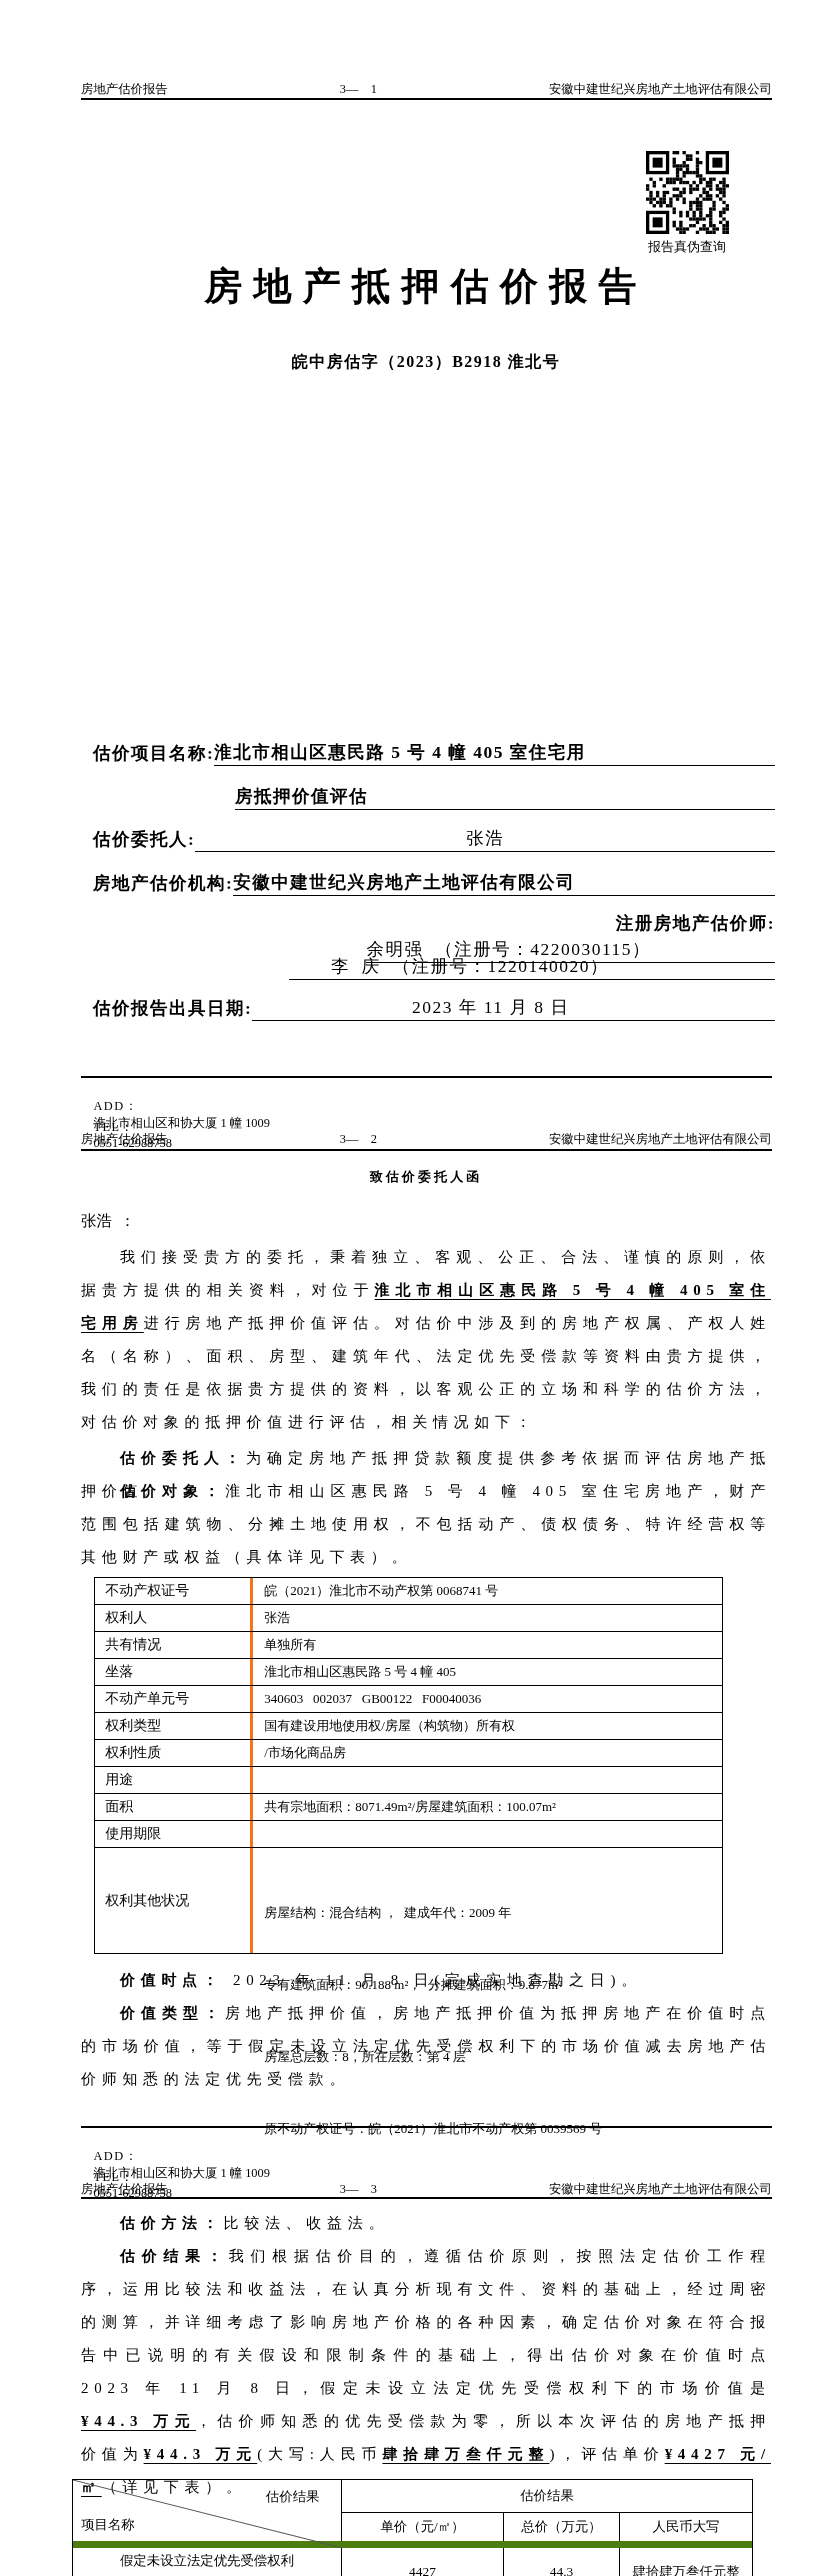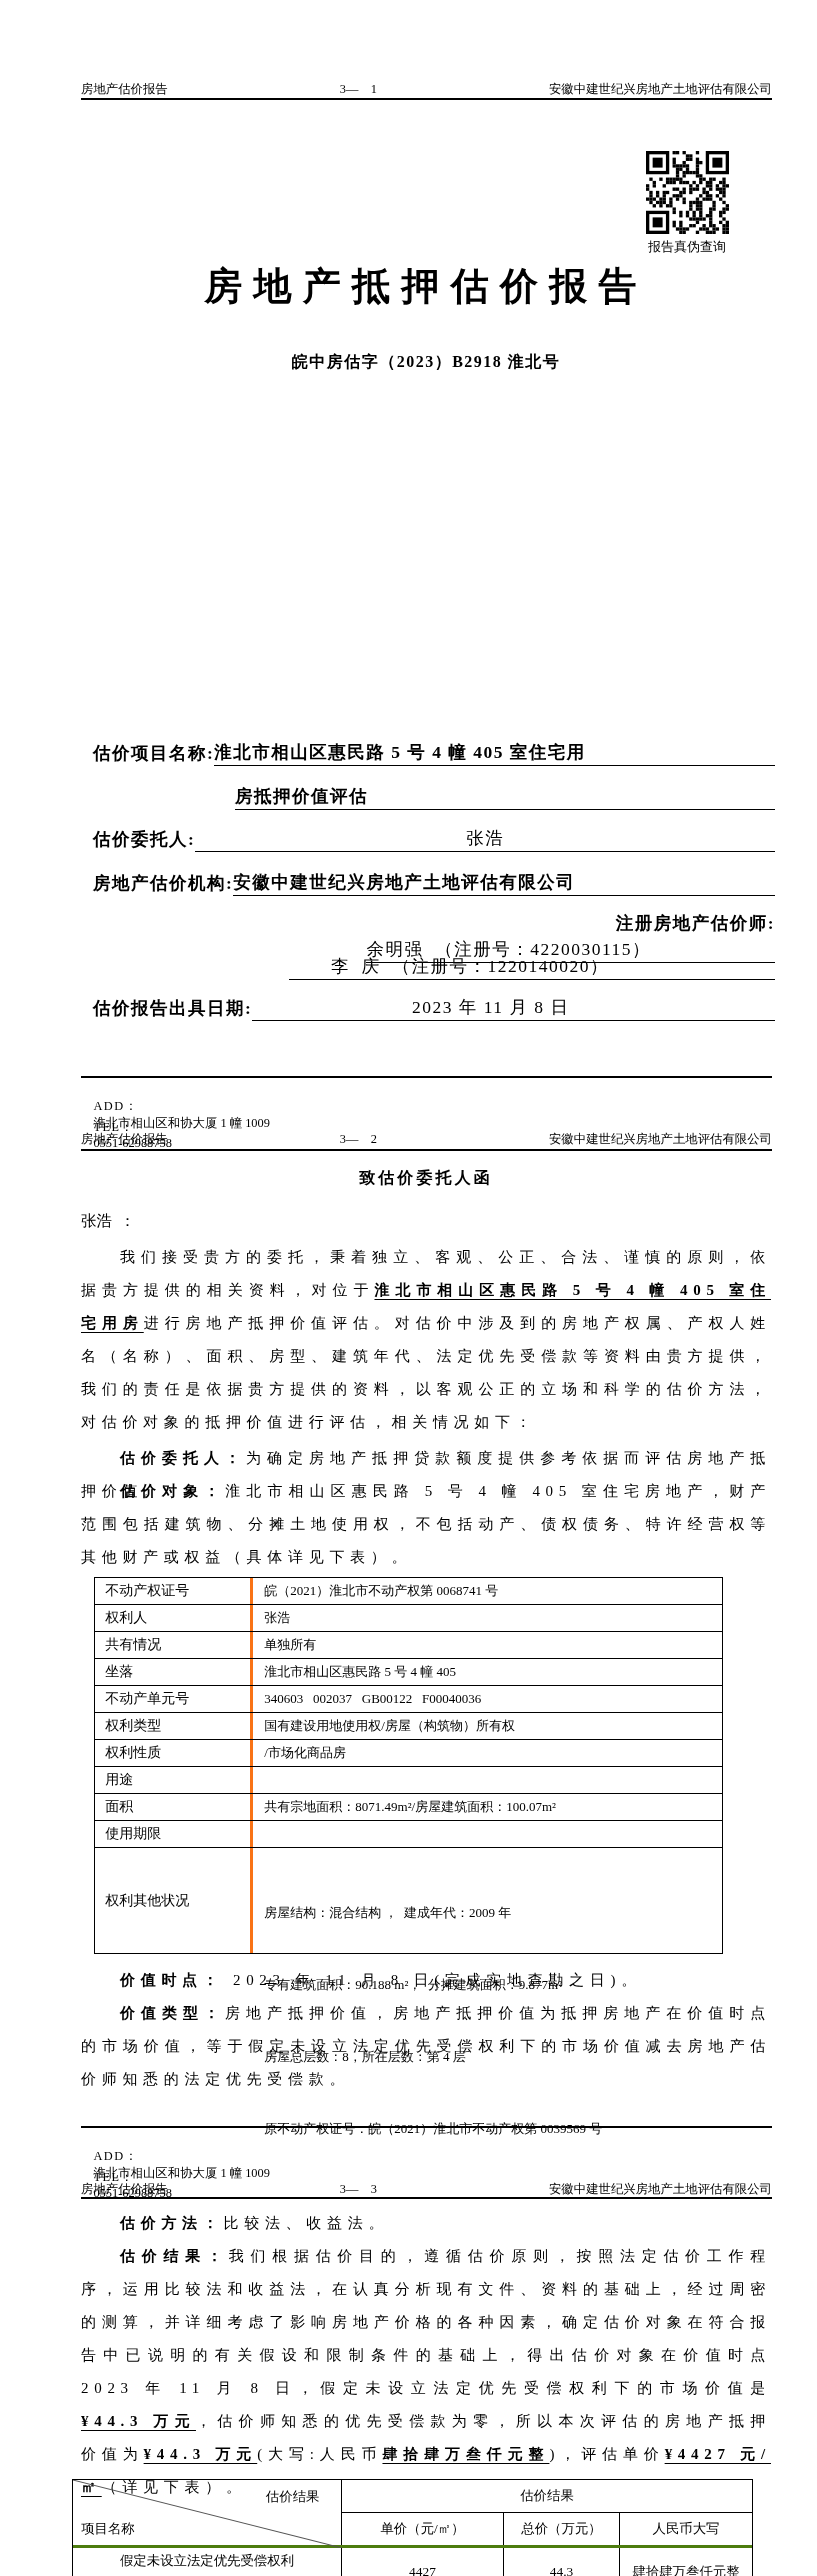--- a/index.html
+++ b/index.html
@@ -28,40 +28,40 @@
 .frow .ul{flex:1;border-bottom:1.5px solid #000;white-space:pre;padding-bottom:1.5px;}
 .frow .sp275{width:142px;}
 .frow .sp380{width:196px;}
 .b{font-weight:bold;}
 .tc{text-align:center;}
 .pr240{padding-right:124px;}
 .pr90{padding-right:46px;}
 
 
 .ltitle{position:absolute;left:81px;top:1168px;width:690px;text-align:center;
-        font-size:16px;font-weight:bold;letter-spacing:3.1px;}
+        font-size:13px;font-weight:bold;letter-spacing:3.1px;}
 .salut{position:absolute;left:81px;top:1211px;font-size:15.5px;white-space:pre;}
 .para{position:absolute;left:81px;width:690px;font-size:15px;line-height:33px;
       text-align:justify;letter-spacing:5.7px;}
 .ind{text-indent:39px;}
 .blab{font-weight:bold;}
 .bu{font-weight:bold;text-decoration:underline;text-decoration-thickness:1px;text-underline-offset:4.1px;}
 
 
 .ptable{position:absolute;left:94px;top:1577px;width:629px;border:1.5px solid #000;}
 .ptr{display:flex;border-bottom:1px solid #000;height:27px;}
 .ptr.last{height:105px;border-bottom:none;}
 .ptl{width:158px;border-right:3px solid #f97316;display:flex;align-items:center;
      padding-left:10.3px;font-size:14px;white-space:pre;}
 .ptv{flex:1;display:flex;align-items:center;padding-left:11.3px;font-size:13px;white-space:pre;}
 .ptv-multi{flex:1;padding:5.2px 0 0 11.3px;font-size:13px;line-height:24px;white-space:pre;}
 
 
 .rtable{position:absolute;left:72px;top:2479px;width:681px;border:1.5px solid #000;font-size:13.4px;}
-.rt-header{display:flex;height:68px;border-bottom:3px solid #4d7c0f;}
+.rt-header{display:flex;height:68px;border-bottom:7px solid #4d7c0f;}
 .rt-corner{width:269px;border-right:1px solid #000;position:relative;}
 .rt-corner svg{position:absolute;left:0;top:0;}
 .rt-ct{position:absolute;top:8.2px;right:21.6px;}
 .rt-cb{position:absolute;bottom:7.2px;left:8.2px;}
 .rt-right{flex:1;display:flex;flex-direction:column;}
 .rt-group{height:33px;border-bottom:1px solid #000;display:flex;align-items:center;justify-content:center;}
 .rt-cols{flex:1;display:flex;}
 .ccell{display:flex;align-items:center;justify-content:center;}
 .c1{width:162px;border-right:1px solid #000;}
 .c2{width:116px;border-right:1px solid #000;}

